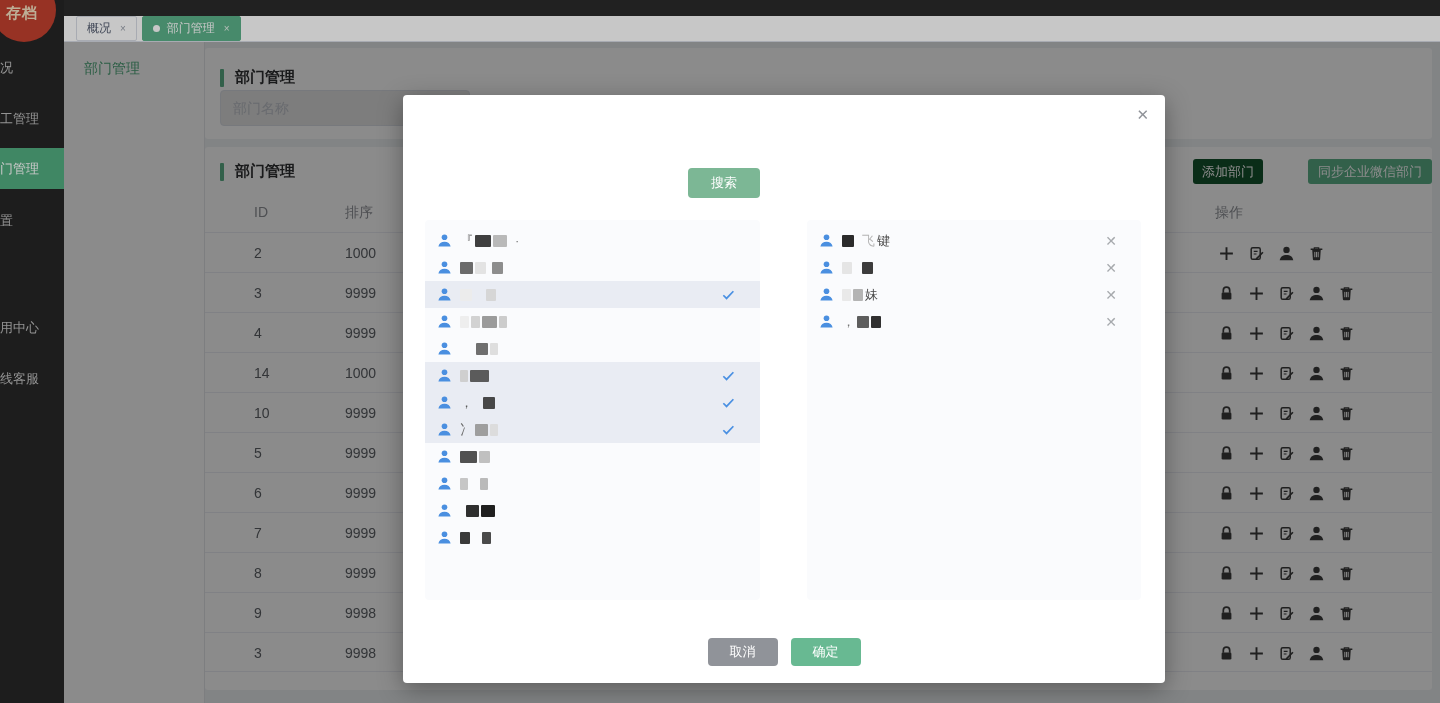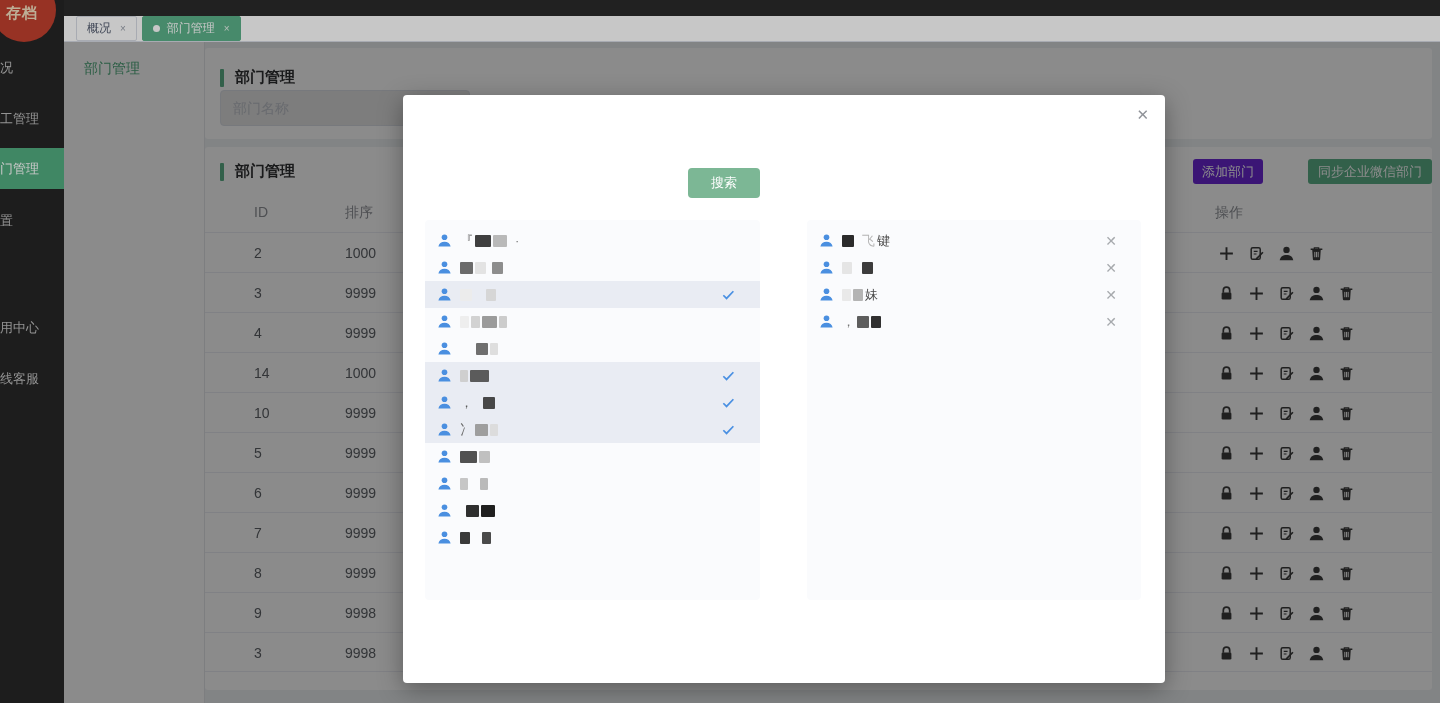--- a/index.html
+++ b/index.html
@@ -33,21 +33,21 @@
   .card2 { left:141px; top:105px; right:8px; bottom:13px; }
   .card-title { position:absolute; display:flex; align-items:center; gap:11px; }
   .bar { width:4px; height:18px; background:#5cb189; border-radius:1px; }
   .card-title b { font-size:15px; color:#303133; font-weight:bold; white-space:nowrap; }
   .c1-title { left:15px; top:20px; }
   .c2-title { left:15px; top:15px; }
   .dept-search { position:absolute; left:15px; top:42px; width:250px; height:36px; border:1px solid #dcdfe6; border-radius:4px; padding:0 12px; font-size:14px; color:#606266; background:#e5e5e5; outline:none; }
   .dept-search::placeholder { color:#c0c4cc; }
 
   .btn { display:inline-flex; align-items:center; justify-content:center; border:none; border-radius:3px; font-size:13px; color:#fff; cursor:pointer; white-space:nowrap; }
-  .add-btn { position:absolute; left:988px; top:12px; width:70px; height:25px; background:#6d28d9; }
+  .add-btn { position:absolute; left:988px; top:12px; width:70px; height:25px; background:#14532d; }
   .sync-btn { position:absolute; left:1103px; top:12px; width:124px; height:25px; background:#5cb189; }
 
   .thead { position:absolute; left:0; right:0; top:45px; height:40px; font-size:14px; color:#909399; }
   .cell { position:absolute; top:0; height:40px; line-height:40px; white-space:nowrap; }
   .col-id   { left:49px; }
   .col-sort { left:140px; }
   .col-ops  { left:1010px; }
   #table-rows { position:absolute; left:0; right:0; top:85px; }
   .trow { position:relative; height:40px; border-top:1px solid #ebeef5; font-size:14px; color:#5f6368; }
   .trow:last-child { border-bottom:1px solid #ebeef5; }
@@ -763,13 +763,17 @@
           </svg></span>
         <span class="segs">
           <span class="seg-t" style="color:#777777">，</span>
           <span class="seg-b" style="width:12px;background:#5d5d5d"></span>
           <span class="seg-b" style="width:10px;background:#303030"></span>
         </span>
         <span class="m-remove">✕</span>
       </div>
     </div>
 
+  <div class="m-footer">
+    <button class="btn cancel-btn">取消</button>
+    <button class="btn confirm-btn">确定</button>
+  </div>
 </div>
 
 </body></html>

